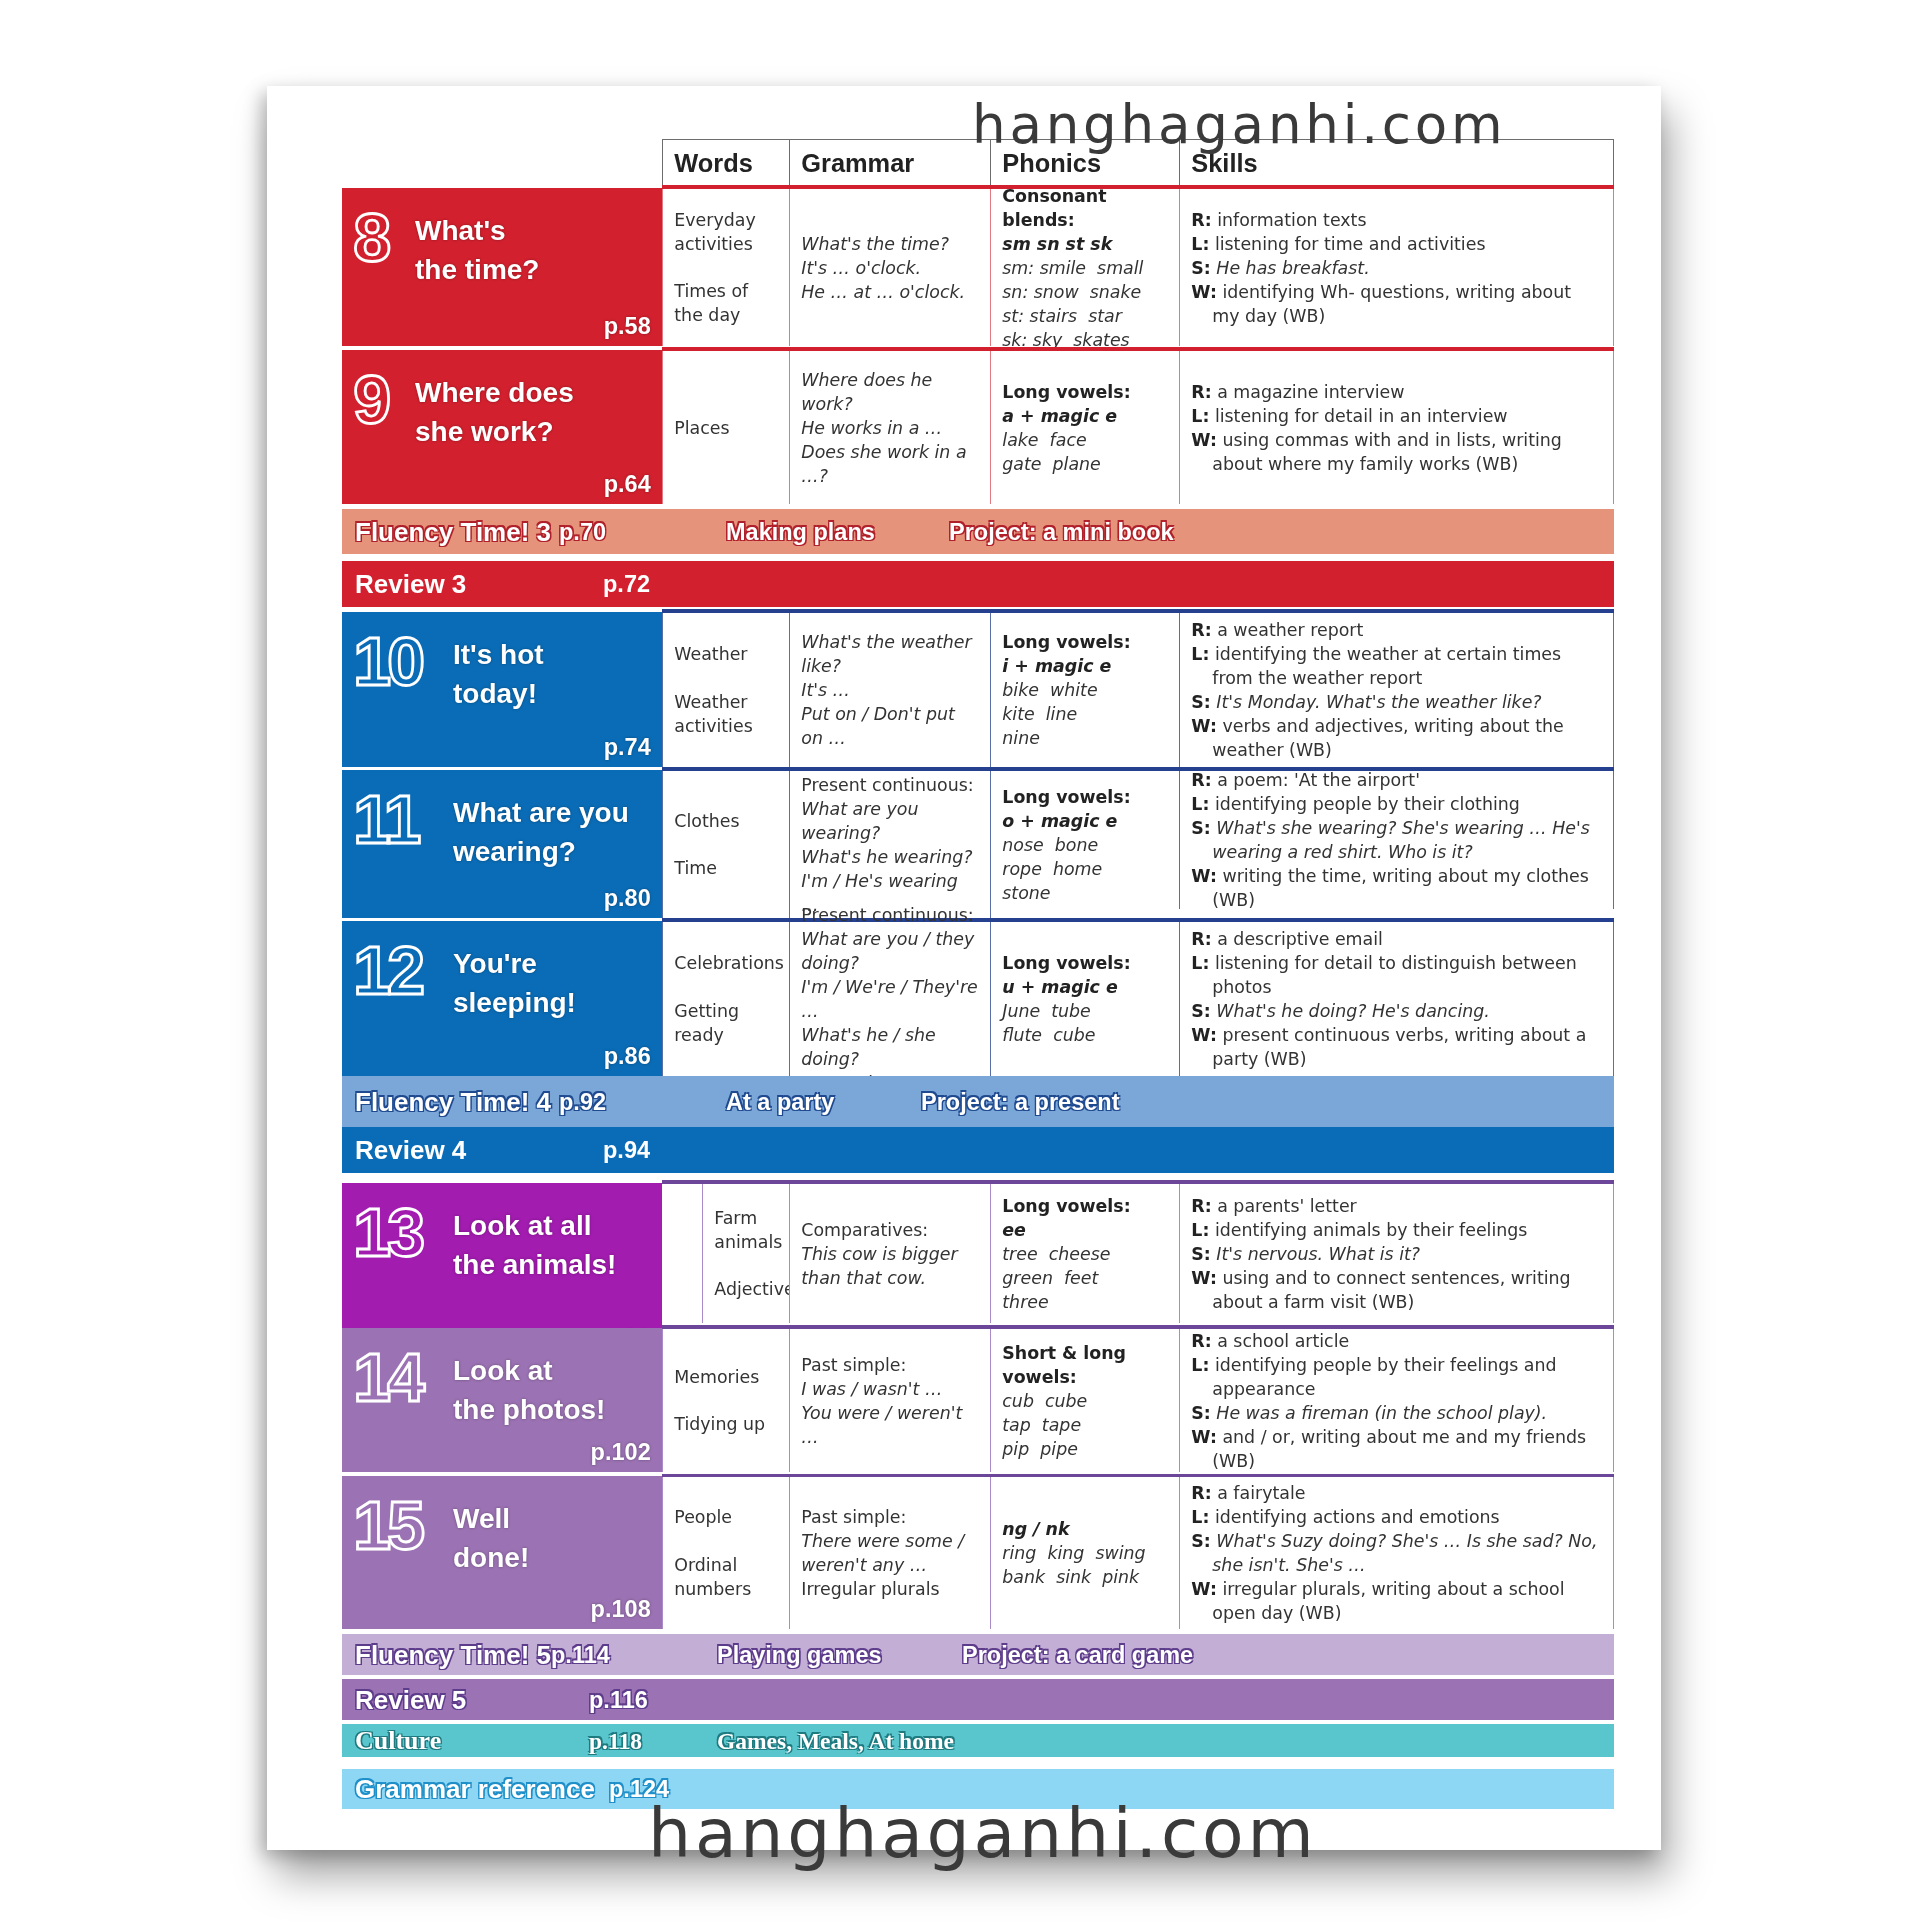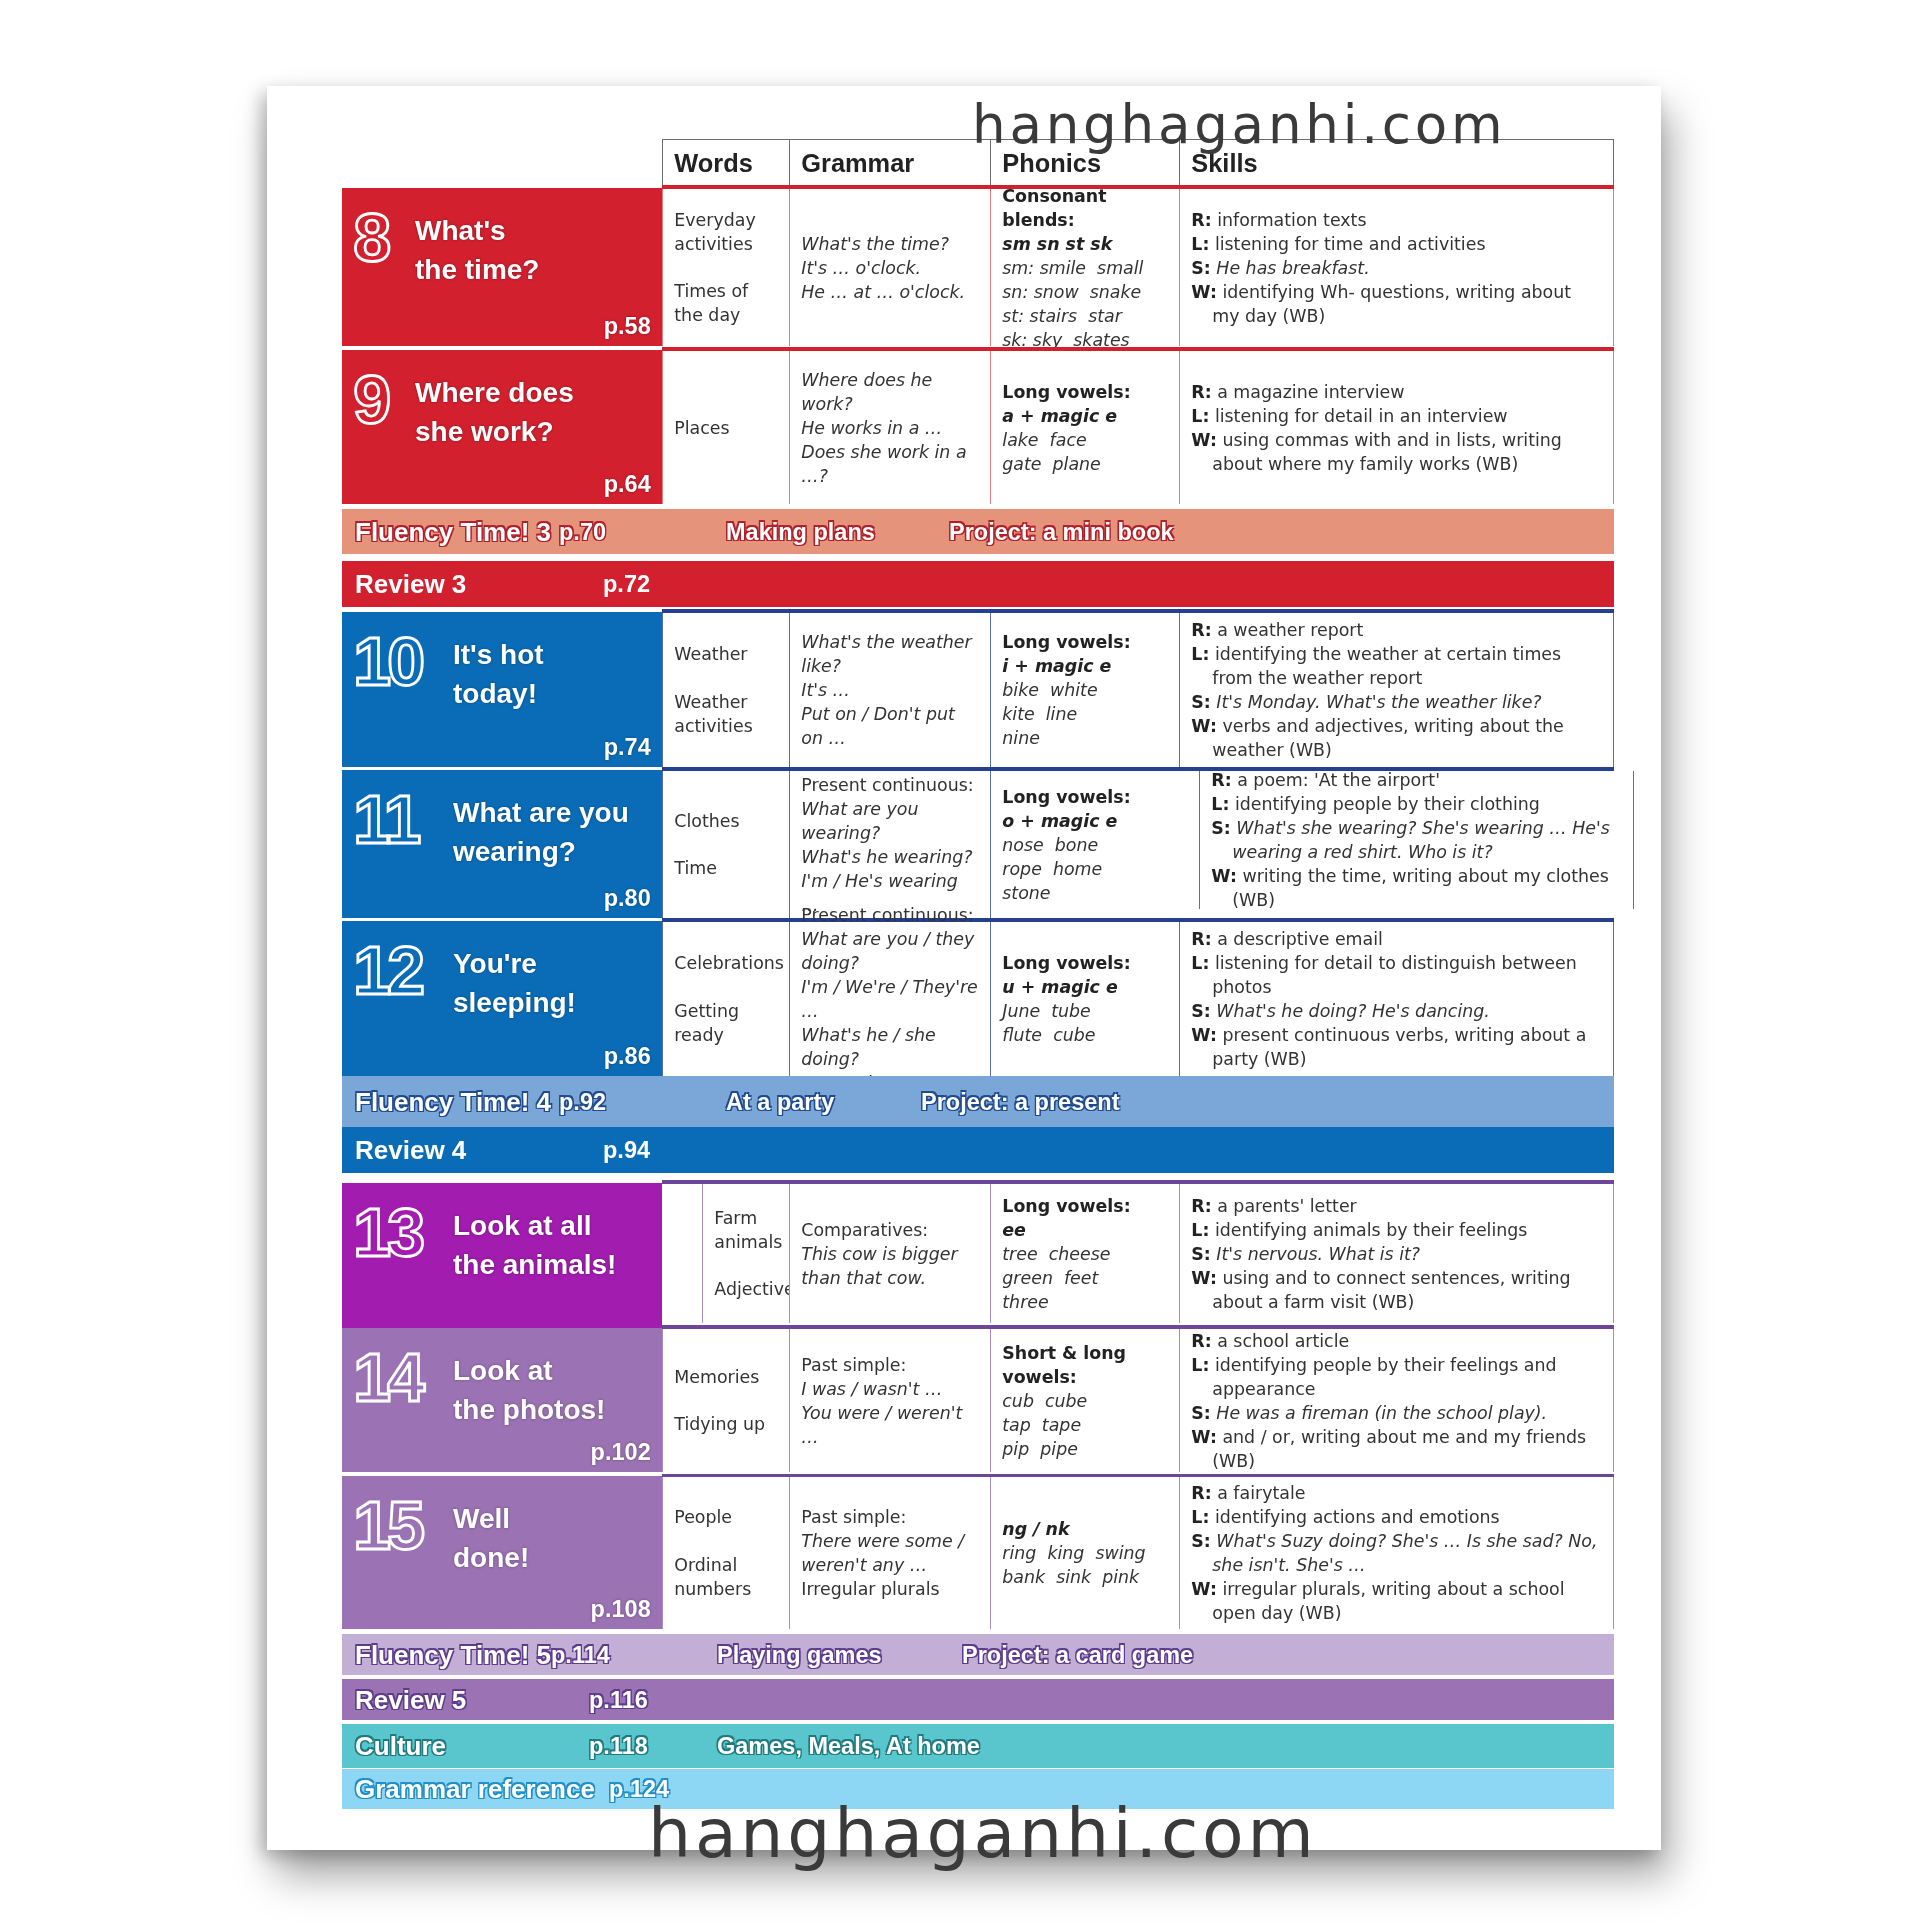--- a/index.html
+++ b/index.html
@@ -152,21 +152,21 @@
       <div class="it">What's he wearing?</div>
       <div class="it">I'm / He's wearing …</div>
     </div>
     <div class="abs cell vcenter" style="left:990px;top:771px;width:189px;height:147px;border-color:#5a6fa8;">
       <div class="b">Long vowels:</div>
       <div class="b it">o + magic e</div>
       <div class="it" style="white-space:pre;">nose  bone</div>
       <div class="it" style="white-space:pre;">rope  home</div>
       <div class="it" style="white-space:pre;">stone</div>
     </div>
-    <div class="abs cell last vcenter" style="left:1179px;top:771px;width:435px;height:138px;border-color:#5a6fa8;margin-left:20px;">
+    <div class="abs cell last vcenter" style="left:1179px;top:771px;width:435px;height:138px;border-color:#5a6fa8;">
       <div class="sk-line"><span class="b">R:</span> <span>a poem: 'At the airport'</span></div>
       <div class="sk-line"><span class="b">L:</span> <span>identifying people by their clothing</span></div>
       <div class="sk-line"><span class="b">S:</span> <span class="it">What's she wearing? She's wearing … He's wearing a red shirt. Who is it?</span></div>
       <div class="sk-line"><span class="b">W:</span> <span>writing the time, writing about my clothes  (WB)</span></div>
     </div>
     <div class="abs unit" style="left:342px;top:921px;width:320px;height:155px;background:#0a6cb6;">
       <div class="num">12</div>
       <div class="title" style="left:111px;">You're
 sleeping!</div>
       <div class="pg">p.86</div>
@@ -305,21 +305,21 @@
     <div class="abs bar outl" style="left:342px;top:1634px;width:1272px;height:41px;background:#c3aed6;--ol:#5e3c8c;">
       <span style="left:13px;">Fluency Time! 5</span>
       <span style="left:209px;font-size:23.5px;">p.114</span>
       <span style="left:375px;font-size:23.5px;">Playing games</span>
       <span style="left:620px;font-size:23.5px;">Project: a card game</span>
     </div>
     <div class="abs bar outl" style="left:342px;top:1679px;width:1272px;height:41px;background:#9b72b3;--ol:#5e3c8c;">
       <span style="left:13px;">Review 5</span>
       <span style="left:247px;font-size:23.5px;">p.116</span>
     </div>
-    <div class="abs bar outl" style="left:342px;top:1724px;width:1272px;height:44px;background:#58c6cc;--ol:#1f7a80;">
+    <div class="abs bar outl" style="left:342px;top:1724px;width:1272px;height:33px;background:#58c6cc;font-family:Liberation Serif, serif;--ol:#1f7a80;">
       <span style="left:13px;">Culture</span>
       <span style="left:247px;font-size:23.5px;">p.118</span>
       <span style="left:375px;font-size:23.5px;">Games, Meals, At home</span>
     </div>
     <div class="abs bar outl" style="left:342px;top:1769px;width:1272px;height:40px;background:#8dd6f4;--ol:#1e8fc8;">
       <span style="left:13px;">Grammar reference</span>
       <span style="left:267px;font-size:23.5px;">p.124</span>
     </div>
   </div>
 

